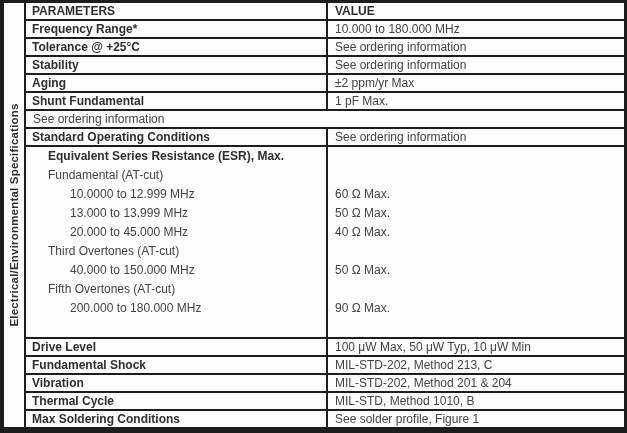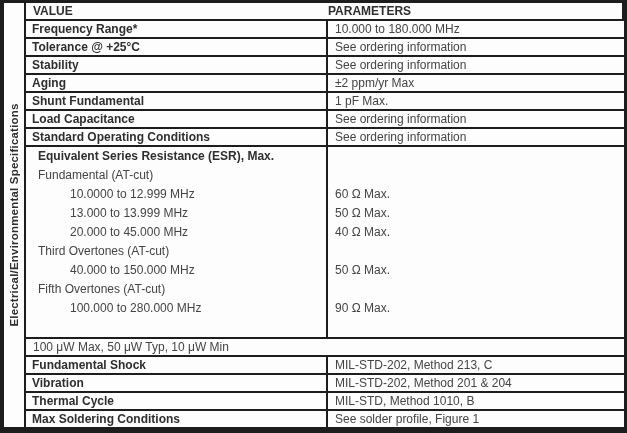--- a/index.html
+++ b/index.html
@@ -97,86 +97,86 @@
     flex-direction: column;
   }
   .row.group .cell.param { font-weight: normal; }
   .line {
     height: 19px;
     line-height: 19px;
     flex: 0 0 19px;
     white-space: nowrap;
     overflow: hidden;
   }
-  .cell.param .line { color: #444444; padding-left: 12px; }
+  .cell.param .line { color: #444444; padding-left: 22px; }
   .cell.param .line.b { font-weight: bold; color: #2e2e2e; }
   .cell.param .line.ind1 { }
   .cell.param .line.ind2 { padding-left: 44px; }
   .cell.value .line { padding-left: 7px; color: #444444; }
 </style>
 </head>
 <body>
 
 <div class="page">
   <div class="frame">
 
     <div class="sidebar">
       <span class="sidebar-label">Electrical/Environmental Specifications</span>
     </div>
 
     <div class="table">
       <div class="row header">
+        <div class="cell param">PARAMETERS</div>
         <div class="cell value">VALUE</div>
-        <div class="cell param">PARAMETERS</div>
       </div>
       <div id="rows-container" style="display:contents;"><div class="row">
             <div class="cell param">Frequency Range*</div>
             <div class="cell value">10.000 to 180.000 MHz</div>
           </div><div class="row">
             <div class="cell param">Tolerance @ +25°C</div>
             <div class="cell value">See ordering information</div>
           </div><div class="row">
             <div class="cell param">Stability</div>
             <div class="cell value">See ordering information</div>
           </div><div class="row">
             <div class="cell param">Aging</div>
             <div class="cell value">±2 ppm/yr Max</div>
           </div><div class="row">
             <div class="cell param">Shunt Fundamental</div>
             <div class="cell value">1 pF Max.</div>
           </div><div class="row">
-            <div class="cell param">Load Capacitance</div>
             <div class="cell value">See ordering information</div>
           </div><div class="row">
             <div class="cell param">Standard Operating Conditions</div>
             <div class="cell value">See ordering information</div>
           </div><div class="row group">
             <div class="cell param">
               <div class="line ind0 b">Equivalent Series Resistance (ESR), Max.</div>
               <div class="line ind1">Fundamental (AT-cut)</div>
               <div class="line ind2">10.0000 to 12.999 MHz</div>
               <div class="line ind2">13.000 to 13.999 MHz</div>
               <div class="line ind2">20.000 to 45.000 MHz</div>
               <div class="line ind1">Third Overtones (AT-cut)</div>
               <div class="line ind2">40.000 to 150.000 MHz</div>
               <div class="line ind1">Fifth Overtones (AT-cut)</div>
-              <div class="line ind2">100.000 to 280.000 MHz</div>
+              <div class="line ind2">200.000 to 180.000 MHz</div>
             </div>
             <div class="cell value">
               <div class="line"></div>
               <div class="line"></div>
               <div class="line">60 Ω Max.</div>
               <div class="line">50 Ω Max.</div>
               <div class="line">40 Ω Max.</div>
               <div class="line"></div>
               <div class="line">50 Ω Max.</div>
               <div class="line"></div>
               <div class="line">90 Ω Max.</div>
             </div>
           </div><div class="row">
+            <div class="cell param">Drive Level</div>
             <div class="cell value">100 μW Max, 50 μW Typ, 10 μW Min</div>
           </div><div class="row">
             <div class="cell param">Fundamental Shock</div>
             <div class="cell value">MIL-STD-202, Method 213, C</div>
           </div><div class="row">
             <div class="cell param">Vibration</div>
             <div class="cell value">MIL-STD-202, Method 201 &amp; 204</div>
           </div><div class="row">
             <div class="cell param">Thermal Cycle</div>
             <div class="cell value">MIL-STD, Method 1010, B</div>

